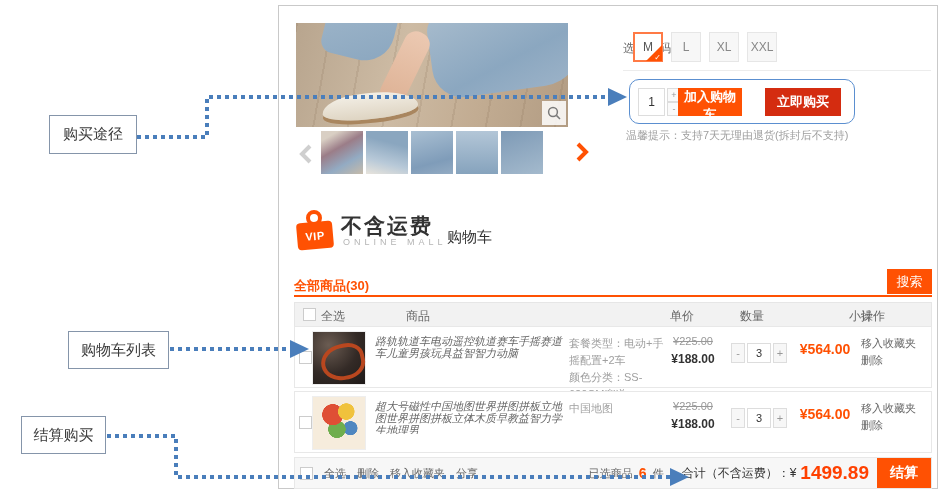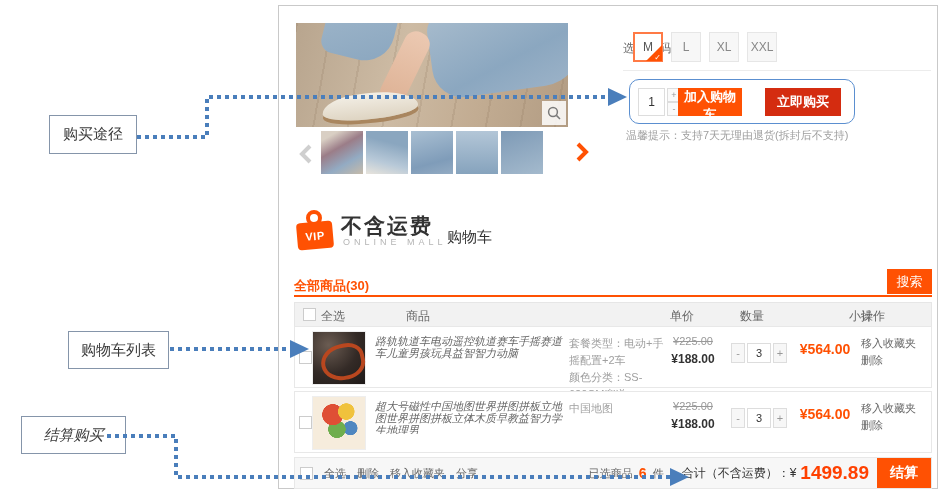--- a/index.html
+++ b/index.html
@@ -3,21 +3,21 @@
 <meta charset="utf-8">
 <style>
   * { margin:0; padding:0; box-sizing:border-box; }
   body { background:#fff; font-family:"Liberation Sans","DejaVu Sans",sans-serif; }
   .canvas { position:relative; width:940px; height:495px; background:#fff; overflow:hidden; }
 
   
   .ann { position:absolute; border:1px solid #8595aa; background:#fff; display:flex; align-items:center; justify-content:center; font-size:15px; color:#3a3a3a; z-index:40; }
   .ann1 { left:49px; top:115px; width:88px; height:39px; }
   .ann2 { left:68px; top:331px; width:101px; height:38px; }
-  .ann3 { left:21px; top:416px; width:105px; height:38px;font-style:italic; }
+  .ann3 { left:21px; top:416px; width:85px; height:38px; }
   .overlay { position:absolute; left:0; top:0; width:940px; height:495px; z-index:50; pointer-events:none; }
 
   
   .panel { position:absolute; left:278px; top:5px; width:660px; height:484px; background:#fff; border:1px solid #c9c9c9; }
   .panel > * { position:absolute; }
 
   
   .photo { left:17px; top:17px; width:272px; height:104px;
     background:
       repeating-linear-gradient(100deg, rgba(120,95,70,.14) 0 2px, transparent 2px 34px),

